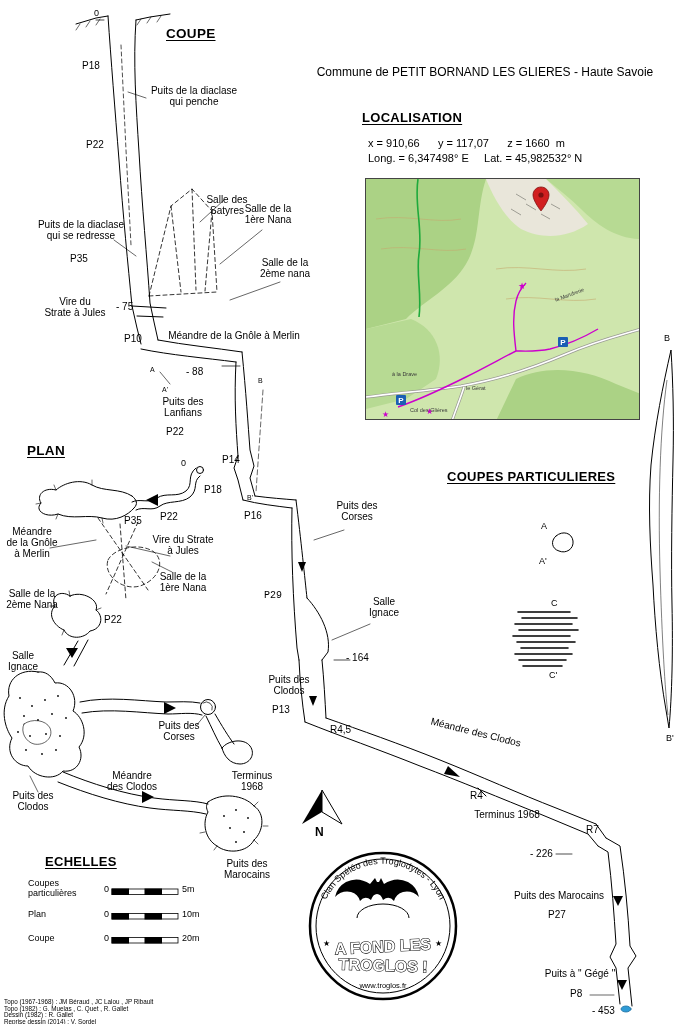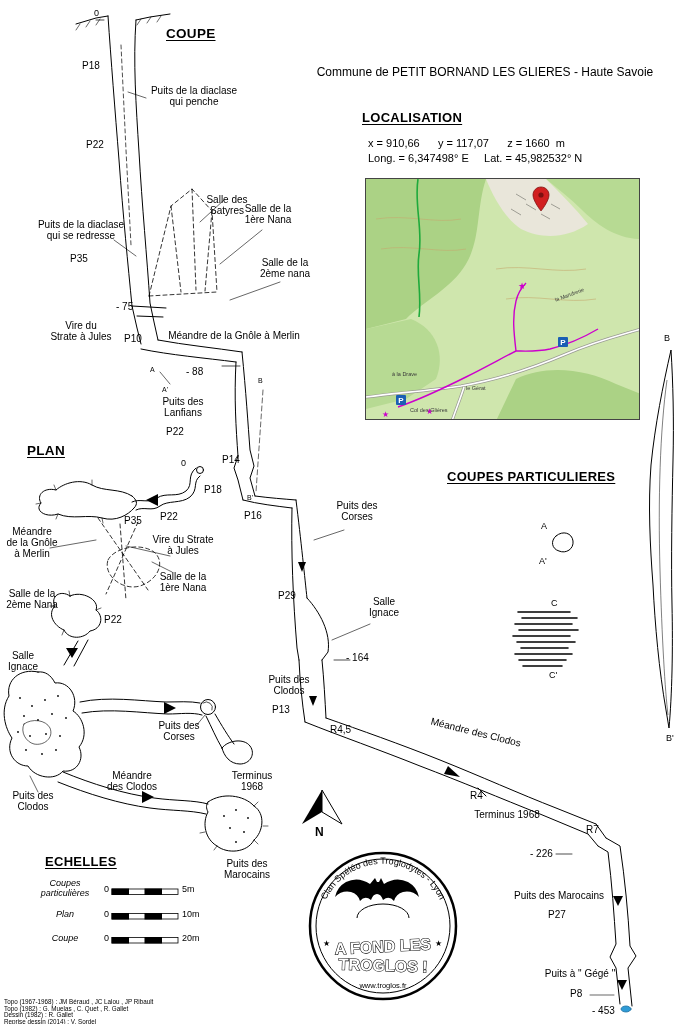--- a/index.html
+++ b/index.html
@@ -2,21 +2,21 @@
 <html><head>
 <meta charset="utf-8">
 <style>
   * { margin:0; padding:0; box-sizing:border-box; }
   html,body { background:#9a9a9a; }
   #page { position:relative; width:683px; height:1024px; margin:0 auto; background:#fff;
           font-family:"Liberation Sans", sans-serif; color:#000; overflow:hidden; }
   #bg-svg { position:absolute; left:0; top:0; }
   .lbl { position:absolute; font-size:10px; line-height:1.12; white-space:pre-line; }
   .c { text-align:center; }
-  .r { text-align:center;font-style:italic; }
+  .r { text-align:left; }
   .t7 { font-size:7px; }
   .t9 { font-size:9px; }
   .hd { position:absolute; font-weight:bold; font-size:13px; text-decoration:underline; text-underline-offset:2px; white-space:nowrap; letter-spacing:.3px; }
   #title-box { position:absolute; left:300px; top:4px; width:380px; height:52px; border:2.5px solid #000; padding:3px; background:#fff; }
   #title-inner { border:1px solid #000; height:100%; display:flex; align-items:center; justify-content:center;
                  font-weight:bold; font-size:19px; letter-spacing:.2px; }
   #subtitle { position:absolute; left:288px; top:65px; width:394px; text-align:center; font-size:12px; }
   .coords { position:absolute; left:368px; font-size:11px; white-space:pre; }
   #map { position:absolute; left:365px; top:178px; width:275px; height:242px; border:1px solid #444; background:#cfe6ad; overflow:hidden; }
   .map-lbl { position:absolute; font-size:5.5px; color:#3a3a3a; white-space:nowrap; }
@@ -258,38 +258,38 @@
   <div class="lbl" style="left:86px; top:139px;">P22</div>
   <div class="lbl c" style="left:196px; top:167px; width:62px;margin-top:27px;">Salle des
 Satyres</div>
   <div class="lbl c" style="left:236px; top:203px; width:64px;">Salle de la
 1ère Nana</div>
   <div class="lbl c" style="left:26px; top:219px; width:110px;">Puits de la diaclase
 qui se redresse</div>
   <div class="lbl" style="left:70px; top:253px;">P35</div>
   <div class="lbl c" style="left:252px; top:257px; width:66px;">Salle de la
 2ème nana</div>
-  <div class="lbl c" style="left:44px; top:296px; width:74px;margin-top:24px;">Vire du
+  <div class="lbl c" style="left:38px; top:296px; width:74px;">Vire du
 Strate à Jules</div>
   <div class="lbl" style="left:116px; top:301px;">- 75</div>
   <div class="lbl" style="left:124px; top:333px;">P10</div>
   <div class="lbl c" style="left:150px; top:330px; width:168px;">Méandre de la Gnôle à Merlin</div>
   <div class="lbl" style="left:186px; top:366px;">- 88</div>
   <div class="lbl t7" style="left:150px; top:366px;">A</div>
   <div class="lbl t7" style="left:162px; top:386px;">A'</div>
   <div class="lbl c" style="left:152px; top:396px; width:62px;">Puits des
 Lanfians</div>
   <div class="lbl" style="left:166px; top:426px;">P22</div>
   <div class="lbl t7" style="left:258px; top:377px;">B</div>
   <div class="lbl" style="left:222px; top:454px;">P14</div>
   <div class="lbl t7" style="left:247px; top:494px;">B'</div>
   <div class="lbl" style="left:244px; top:510px;">P16</div>
   <div class="lbl c" style="left:326px; top:500px; width:62px;">Puits des
 Corses</div>
-  <div class="lbl" style="left:278px; top:590px;">P29</div>
+  <div class="lbl" style="left:264px; top:590px;font-family:Liberation Mono, monospace;">P29</div>
   <div class="lbl c" style="left:358px; top:596px; width:52px;">Salle
 Ignace</div>
   <div class="lbl" style="left:346px; top:652px;">- 164</div>
   <div class="lbl c" style="left:258px; top:674px; width:62px;">Puits des
 Clodos</div>
   <div class="lbl" style="left:272px; top:704px;">P13</div>
   <div class="lbl" style="left:330px; top:724px;">R4,5</div>
   <div class="lbl c rot14" style="left:418px; top:712px; width:122px;">Méandre des Clodos</div>
   <div class="lbl" style="left:470px; top:790px;">R4</div>
   <div class="lbl c" style="left:462px; top:809px; width:90px;">Terminus 1968</div>

